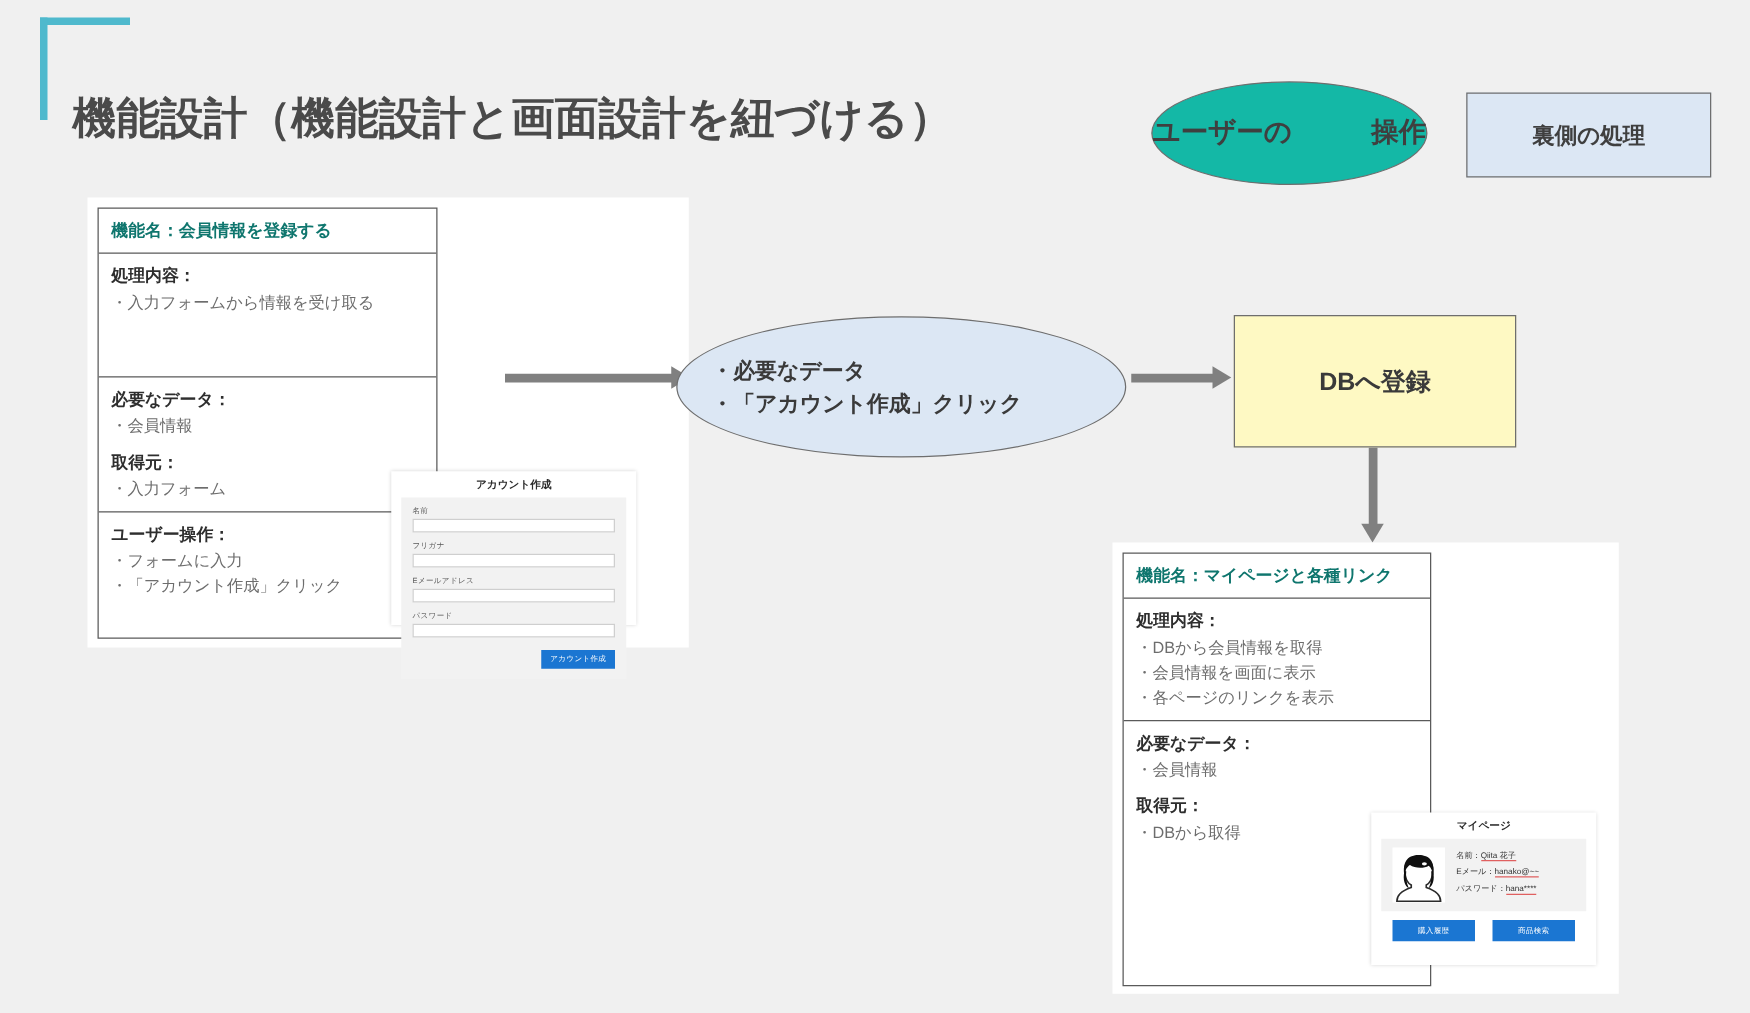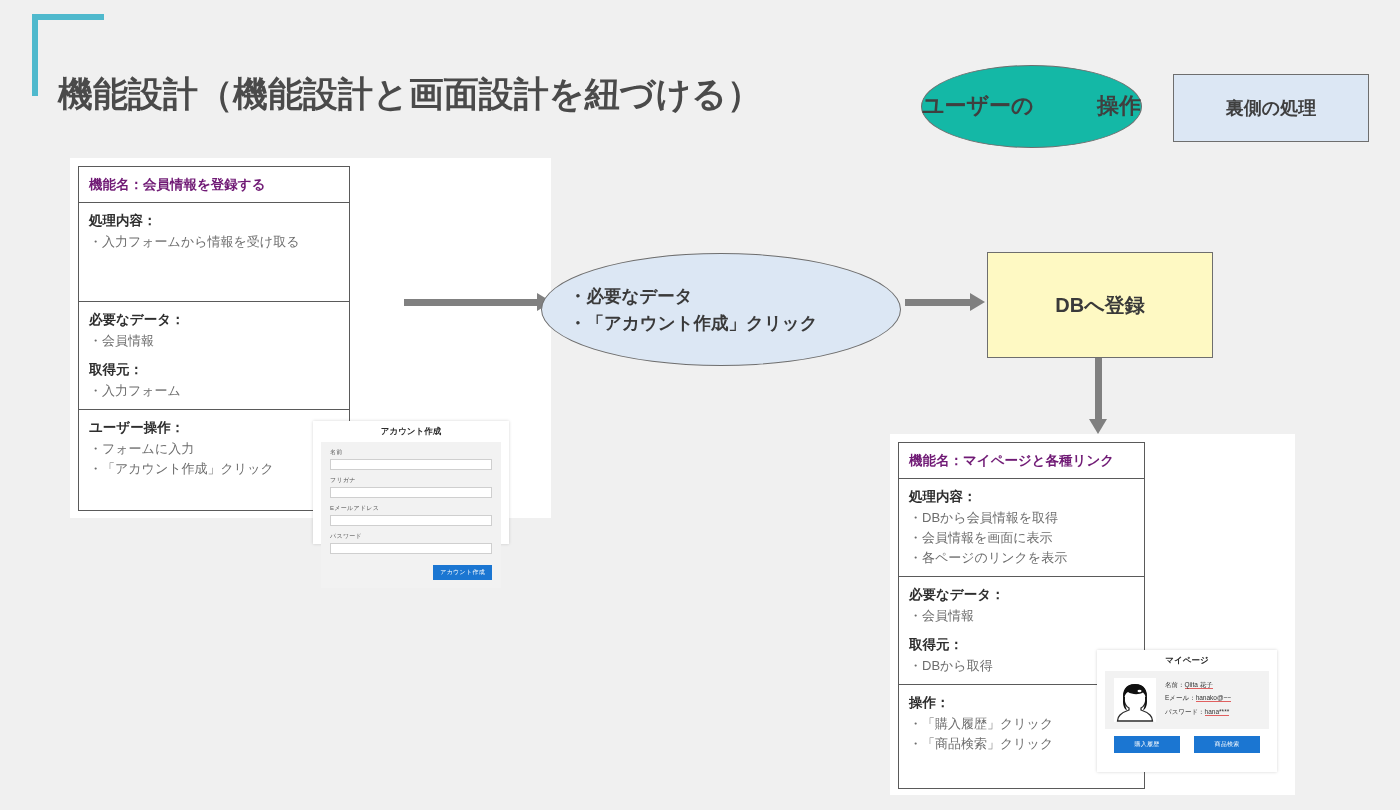--- a/index.html
+++ b/index.html
@@ -46,21 +46,21 @@
   #panel-left{left:70px;top:158px;width:481px;height:360px;}
   #panel-right{left:890px;top:434px;width:405px;height:361px;}
 
   
   .spec-card{position:absolute;border:1.4px solid #5a5a5a;background:transparent;}
   #spec-left{left:78px;top:166px;width:270px;height:343px;}
   #spec-right{left:898px;top:442px;width:245px;height:345px;}
 
   .spec-row{border-bottom:1.4px solid #5a5a5a;box-sizing:border-box;padding:8px 10px 9px 10px;}
   .spec-row:last-child{border-bottom:none;}
-  .spec-title{font-size:13.5px;font-weight:bold;color:#701a75;line-height:1.5;}
+  .spec-title{font-size:13.5px;font-weight:bold;color:#0f766e;line-height:1.5;}
   .spec-head{font-size:13.5px;font-weight:bold;color:#2e2e2e;line-height:1.55;}
   .spec-item{font-size:13px;color:#6d6d6d;line-height:1.55;}
   .spec-gap{height:9px;}
 
   
   .flow-ellipse{
     position:absolute;left:541px;top:253px;width:360px;height:113px;
     border-radius:50%;background:#dce7f4;border:1.7px solid #6e6e6e;
     display:flex;flex-direction:column;align-items:flex-start;justify-content:center;
     padding-left:27px;box-sizing:border-box;
@@ -86,21 +86,21 @@
   .arrow-v{position:absolute;width:7px;background:#808080;}
   .arrow-v::after{
     content:"";position:absolute;bottom:-14px;left:-6px;
     border-left:9.5px solid transparent;border-right:9.5px solid transparent;
     border-top:15px solid #808080;
   }
   #arrow-db-to-card{left:1095px;top:358px;height:62px;}
 
   
   .mock{position:absolute;background:#ffffff;box-shadow:0 0 3px rgba(0,0,0,.17);}
-  #mock-signup{left:313px;top:377px;width:196px;height:123px;margin-top:44px;}
+  #mock-signup{left:313px;top:377px;width:196px;height:123px;}
   #mock-mypage{left:1097px;top:650px;width:180px;height:122px;}
   .mock-title{
     text-align:center;font-size:8.5px;font-weight:bold;color:#2b2b2b;
     padding:5px 0 4px 0;
   }
   .mock-body{background:#f2f2f2;margin:0 8px 8px 8px;padding:6px 9px 8px 9px;}
   .fld-label{font-size:6px;color:#585858;margin-bottom:2px;letter-spacing:.3px;}
   .fld-input{
     height:9px;background:#ffffff;border:1px solid #cfcfcf;
     margin-bottom:6px;
@@ -202,25 +202,20 @@
       <div class="spec-item">・DBから会員情報を取得</div>
       <div class="spec-item">・会員情報を画面に表示</div>
       <div class="spec-item">・各ページのリンクを表示</div>
     </div>
     <div class="spec-row" style="height:108px">
       <div class="spec-head">必要なデータ：</div>
       <div class="spec-item">・会員情報</div>
       <div class="spec-gap"></div>
       <div class="spec-head">取得元：</div>
       <div class="spec-item">・DBから取得</div>
-    </div>
-    <div class="spec-row" style="height:100px">
-      <div class="spec-head">操作：</div>
-      <div class="spec-item">・「購入履歴」クリック</div>
-      <div class="spec-item">・「商品検索」クリック</div>
     </div>
   </div>
 
   <div class="mock" id="mock-mypage">
     <div class="mock-title">マイページ</div>
     <div class="mp-body">
       <div class="mp-avatar">
         <svg width="40" height="42" viewBox="0 0 40 42">
           <path d="M20 5 C11 5 8 12 9 19 C9.5 24 12 27 14 28 L14 30 C14 30 8 32 5 35 C3 37 2.5 39 2.5 41 L37.5 41 C37.5 39 37 37 35 35 C32 32 26 30 26 30 L26 28 C28 27 30.5 24 31 19 C32 12 29 5 20 5 Z" fill="#ffffff" stroke="#2b2b2b" stroke-width="1.3"></path>
           <path d="M20 4 C10 4 7 11 8.5 20 C9 16 11 13 13 12 C16.5 14.5 24 15 28 12.5 C30 14 31 17 31.5 20 C33 11 30 4 20 4 Z" fill="#101010"></path>

